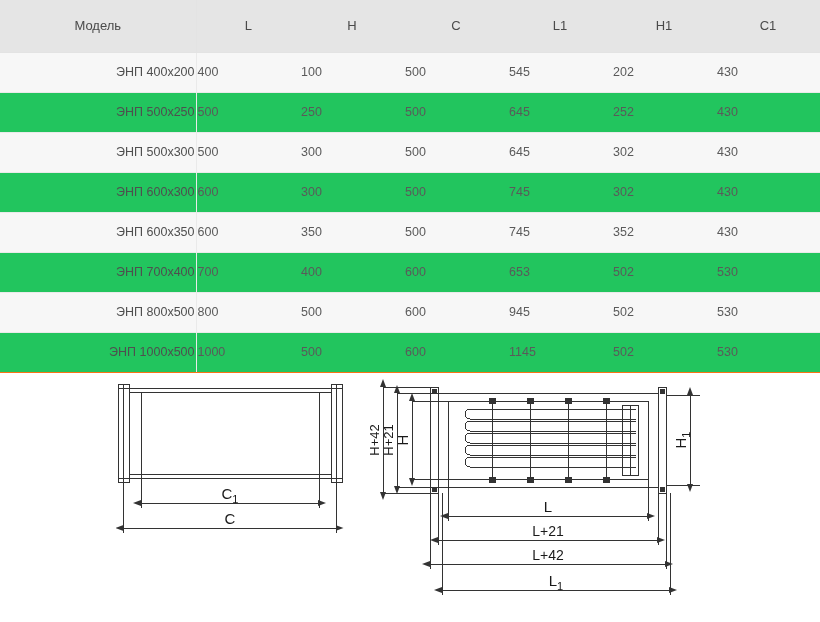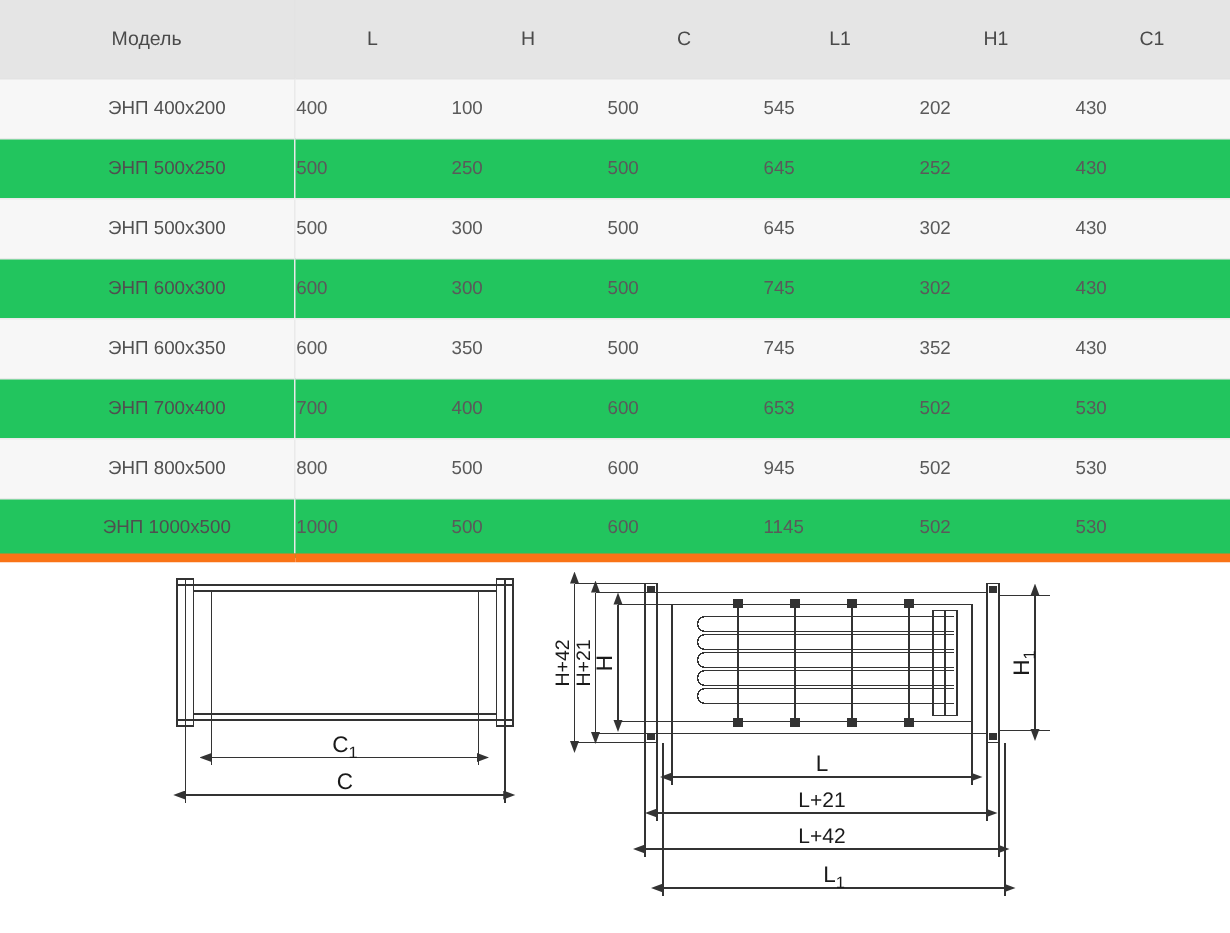--- a/index.html
+++ b/index.html
@@ -43,28 +43,28 @@
   }
   #spec-table tbody td {
     height: 40px;
     font-size: 12.5px;
     color: #5a5a5a;
     text-align: left;
     vertical-align: middle;
     border-bottom: 1px solid #eaeaea;
   }
   #spec-table tbody td.model-cell {
-    text-align: center;
+    text-align: right;
     padding-left: 28px;
     border-right: 1px solid #eaeaea;
     color: #4f4f4f;
   }
   #spec-table tbody tr.odd td { background: #f7f7f7; }
   #spec-table tbody tr.even td { background: #22c55e; }
-  #spec-table tbody tr:last-child td { border-bottom: 6px solid #f97316; }
+  #spec-table tbody tr:last-child td { border-bottom: 1px solid #f97316; }
 
   
   #drawings {
     position: relative;
     width: 820px;
     height: 250px;
     background: #ffffff;
   }
   #drawings svg { display: block; }
 </style>

